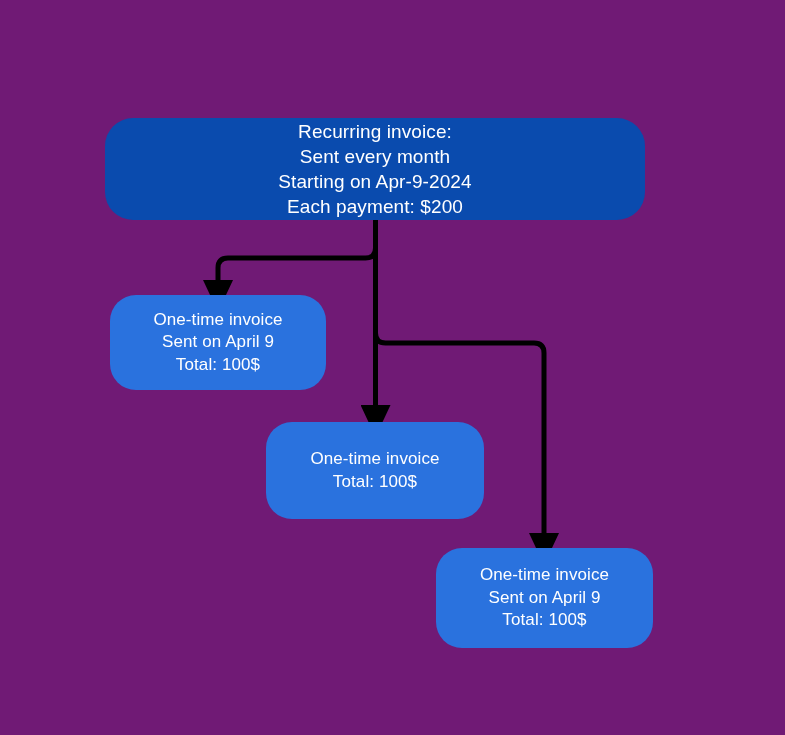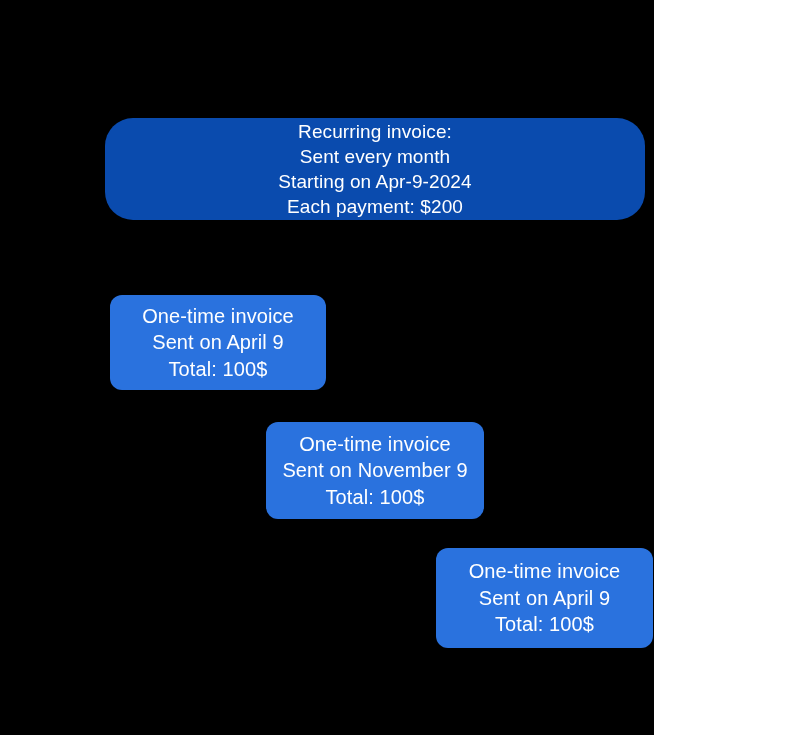--- a/index.html
+++ b/index.html
@@ -6,23 +6,23 @@
   html, body {
     margin: 0;
     padding: 0;
     background: #ffffff;
   }
   body {
     font-family: "Liberation Sans", sans-serif;
   }
   #canvas {
     position: relative;
-    width: 654px;
+    width: 785px;
     height: 735px;
-    background: #000000;
+    background: #701a75;
     overflow: hidden;
     text-decoration: underline;
   }
   #connectors {
     position: absolute;
     left: 0;
     top: 0;
     width: 785px;
     height: 735px;
     pointer-events: none;
@@ -48,22 +48,22 @@
   .node-root {
     left: 105px;
     top: 118px;
     width: 540px;
     height: 102px;
     background: #0A4BAE;
     font-size: 19px;
   }
   .node-child {
     background: #2A72DE;
-    font-size: 20px;
-    border-radius: 12px;
+    font-size: 17px;
+    border-radius: 26px;
     justify-content: center;
   }
   .node-oct {
     left: 110px;
     top: 295px;
     width: 216px;
     height: 95px;
   }
   .node-nov {
     left: 266px;
@@ -105,21 +105,20 @@
   </div>
 
   <div class="node node-child node-oct">
     <span class="line">One-time invoice</span>
     <span class="line">Sent on April 9</span>
     <span class="line">Total: 100$</span>
   </div>
 
   <div class="node node-child node-nov">
     <span class="line">One-time invoice</span>
-    <span class="line">Sent on November 9</span>
     <span class="line">Total: 100$</span>
   </div>
 
   <div class="node node-child node-dec">
     <span class="line">One-time invoice</span>
     <span class="line">Sent on April 9</span>
     <span class="line">Total: 100$</span>
   </div>
 
 </div>

